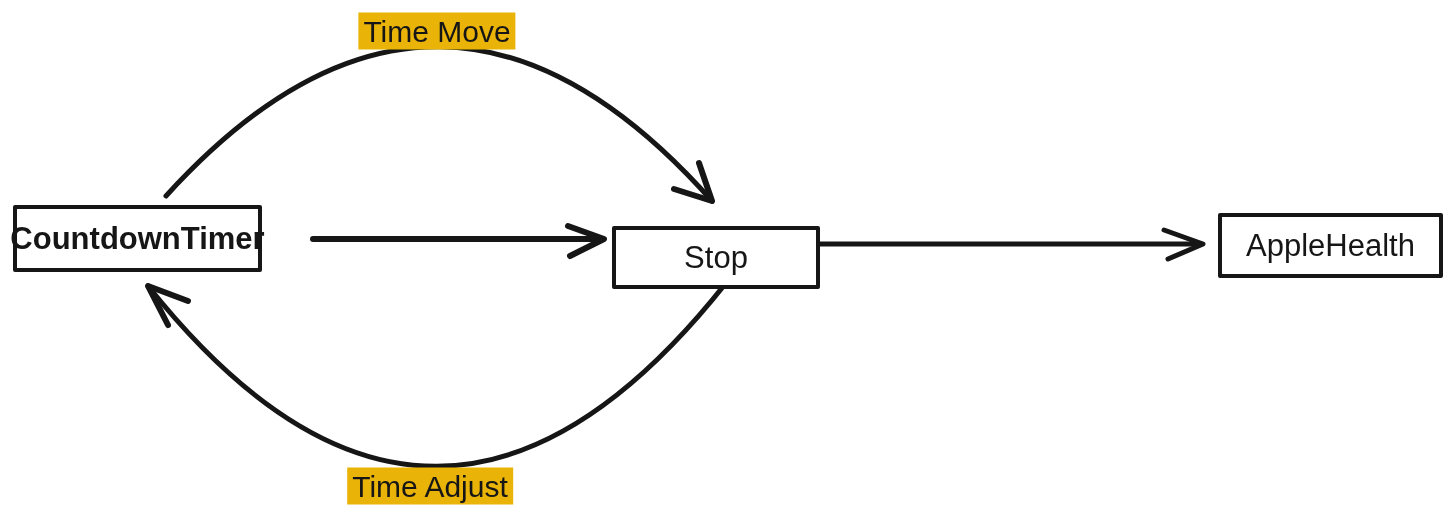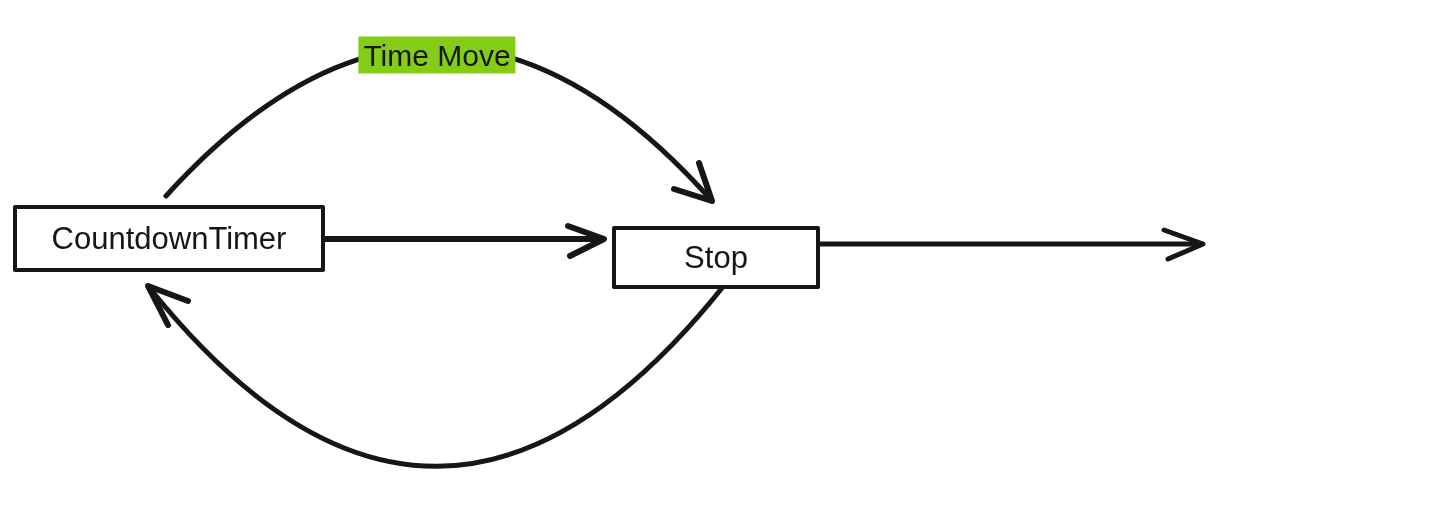--- a/index.html
+++ b/index.html
@@ -30,32 +30,31 @@
     background: #ffffff;
     border: 4px solid #161616;
     border-radius: 2px;
     display: flex;
     align-items: center;
     justify-content: center;
     font-size: 31px;
     line-height: 1;
     white-space: nowrap;
   }
-  .node-countdown { left: 13px;  top: 205px; width: 312px; height: 67px; }
+  .node-countdown { left: 13px;  top: 205px; width: 249px; height: 67px; font-weight: bold; }
   .node-stop      { left: 612px; top: 226px; width: 208px; height: 63px; }
   .node-health    { left: 1218px; top: 213px; width: 225px; height: 65px; }
   .edge-label {
     position: absolute;
     transform: translate(-50%, -50%);
-    background: #84cc16;
+    background: #eab308;
     padding: 2px 5px;
     font-size: 30px;
     line-height: 1.1;
     white-space: nowrap;
-    margin-top: 24px;
   }
   .label-time-move   { left: 437px;  top: 31px;  }
   .label-time-adjust { left: 430px;  top: 486px; }
   .label-save-time   { left: 1011px; top: 243px; }
 </style>
 </head>
 <body>
 
 <div class="canvas">
 
@@ -75,18 +74,22 @@
   </svg>
 
   <div class="node node-countdown">
     <span>CountdownTimer</span>
   </div>
 
   <div class="node node-stop">
     <span>Stop</span>
   </div>
 
+  <div class="node node-health">
+    <span>AppleHealth</span>
+  </div>
 
   <div class="edge-label label-time-move">Time Move</div>
 
+  <div class="edge-label label-time-adjust">Time Adjust</div>
 
 
 </div>
 
 </body></html>

